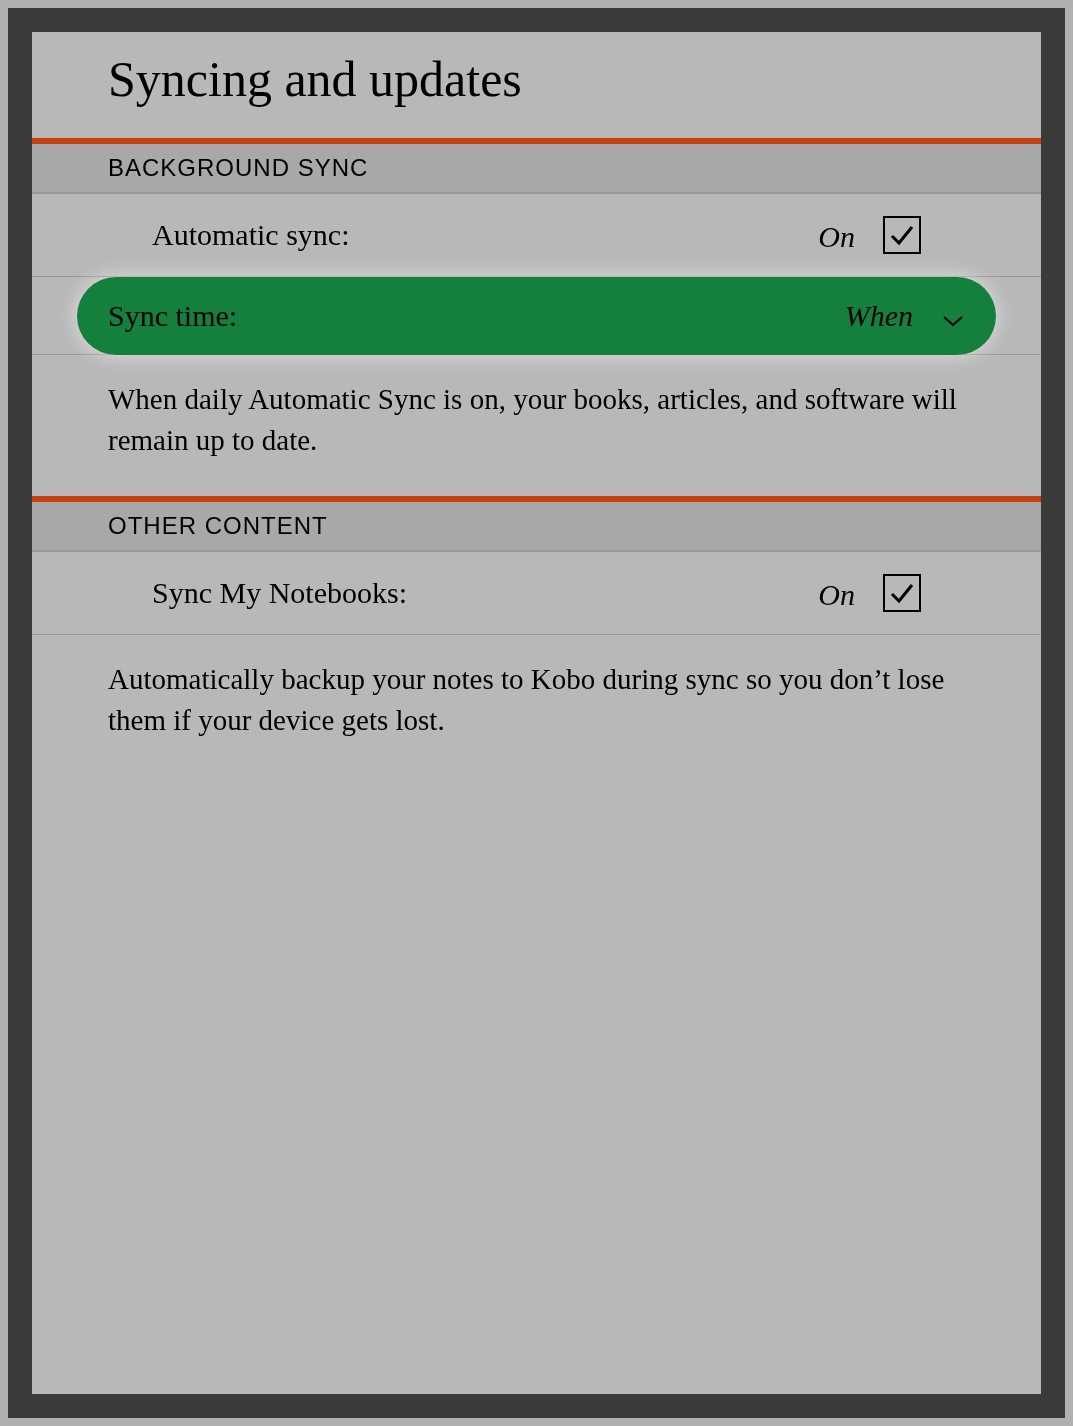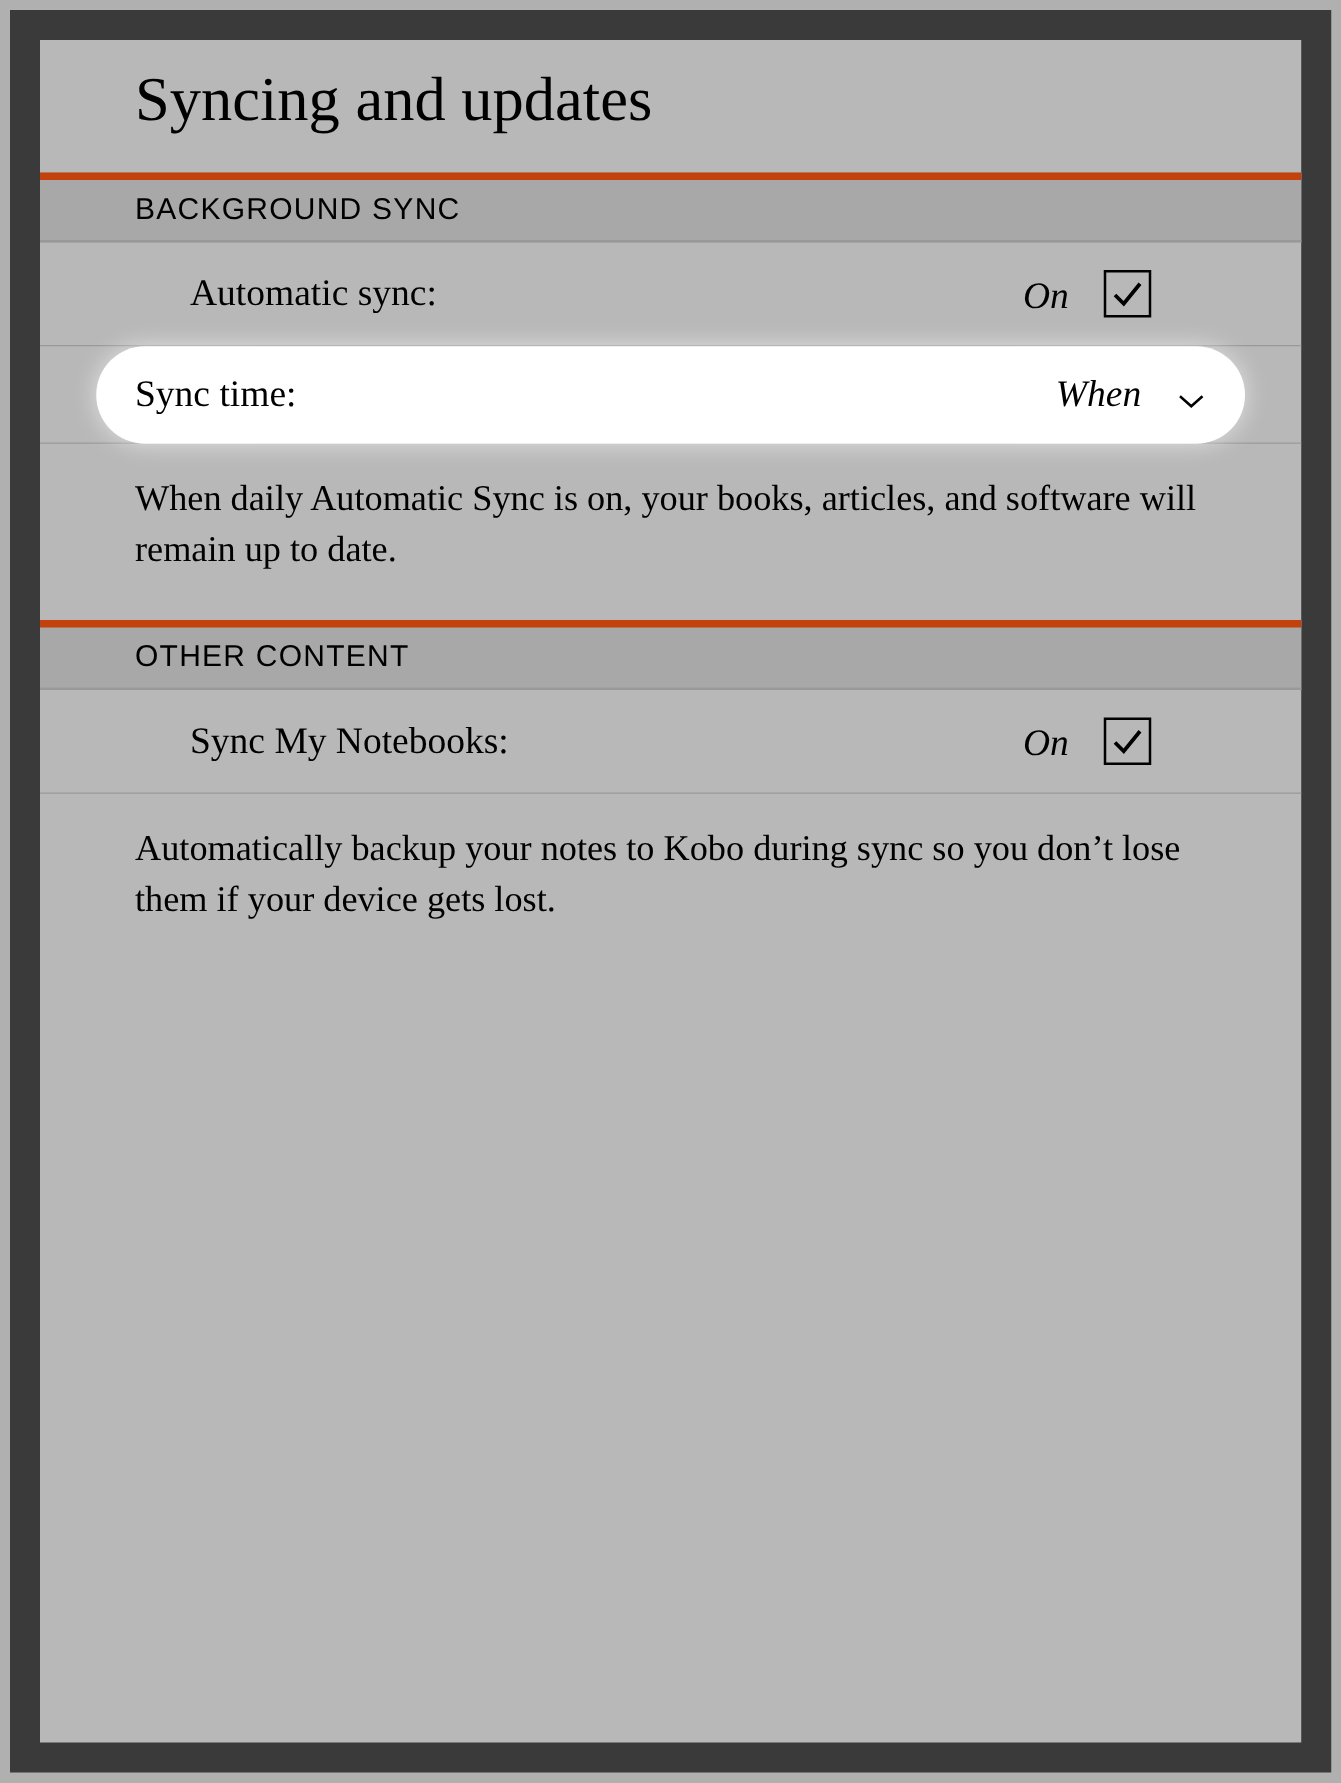--- a/index.html
+++ b/index.html
@@ -81,21 +81,21 @@
     
     .setting-row {
       display: flex;
       align-items: center;
       justify-content: space-between;
       padding: 22px 120px;
       border-bottom: 1px solid #999;
     }
     
     .setting-row.highlighted {
-      background: #ffffff;
+      background: #15803d;
       border-radius: 50px;
       margin: 0 45px;
       padding: 22px 31px;
       border-bottom: none;
       box-shadow: 0 0 20px rgba(255,255,255,0.6);
       position: relative;
       z-index: 2;
     }
     
     .row-after-highlight {

